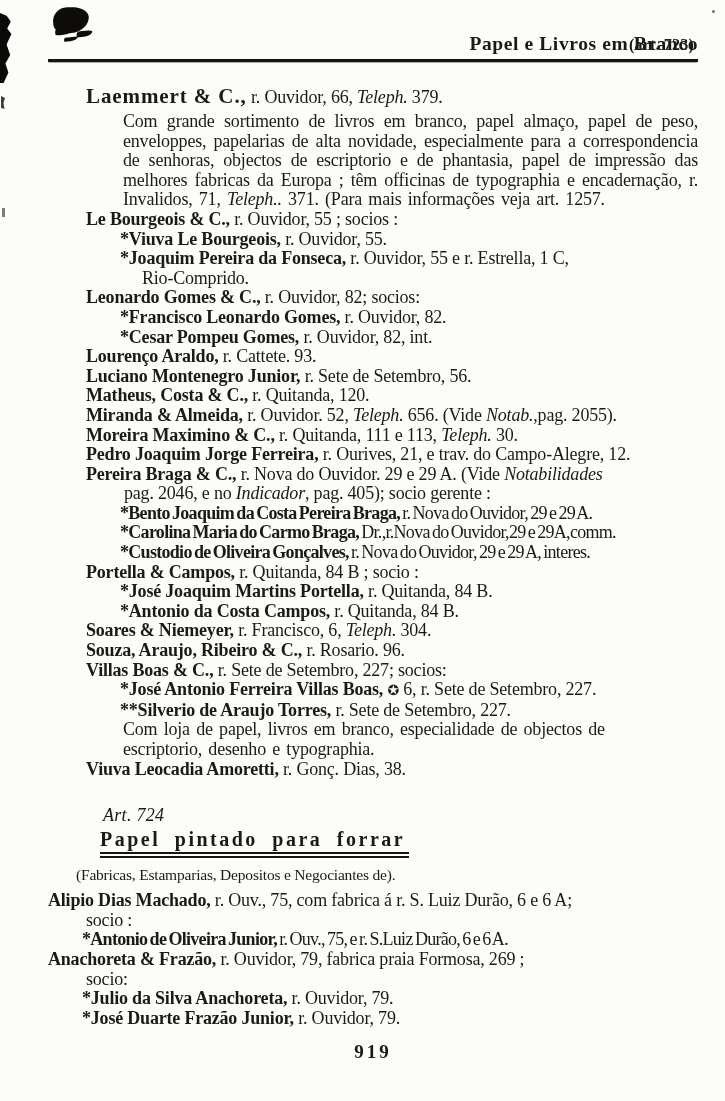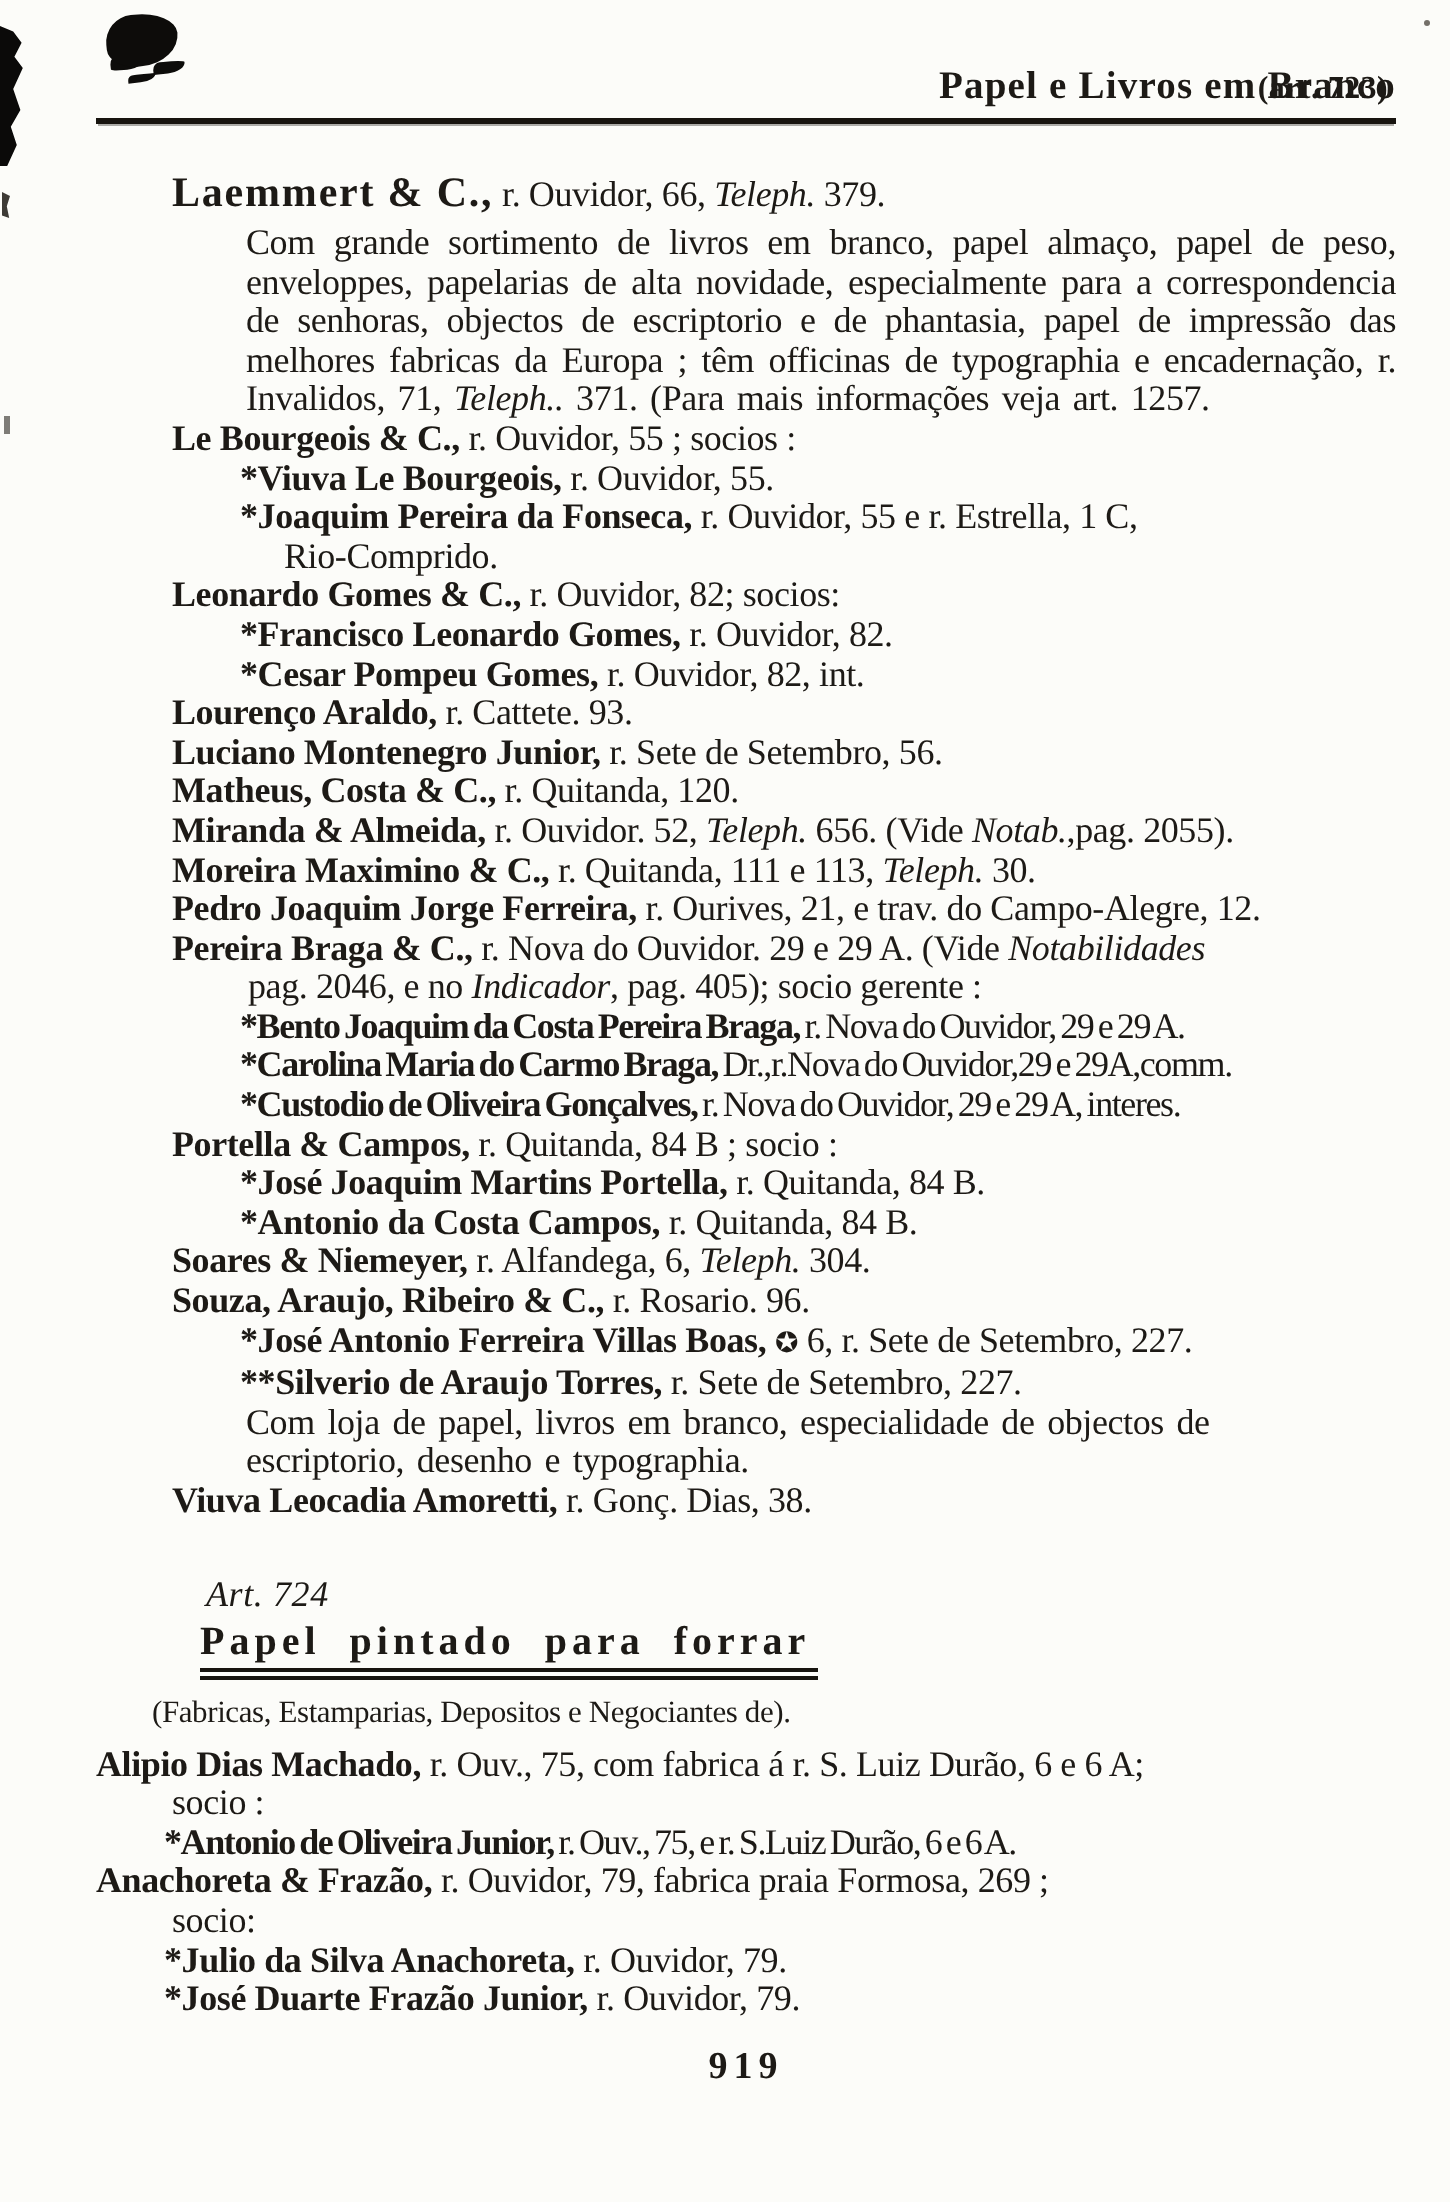--- a/index.html
+++ b/index.html
@@ -86,22 +86,23 @@
         <div class="line main"><span class="b">Miranda &amp; Almeida,</span><span> r. Ouvidor. 52, </span><span class="i">Teleph.</span><span> 656. (Vide </span><span class="i">Notab.</span><span>,pag. 2055).</span></div>
         <div class="line main"><span class="b">Moreira Maximino &amp; C.,</span><span> r. Quitanda, 111 e 113, </span><span class="i">Teleph.</span><span> 30.</span></div>
         <div class="line main"><span class="b">Pedro Joaquim Jorge Ferreira,</span><span> r. Ourives, 21, e trav. do Campo-Alegre, 12.</span></div>
         <div class="line main"><span class="b">Pereira Braga &amp; C.,</span><span> r. Nova do Ouvidor. 29 e 29 A. (Vide </span><span class="i">Notabilidades</span><br><span>pag. 2046, e no </span><span class="i">Indicador</span><span>, pag. 405); socio gerente :</span></div>
         <div class="line sub tight"><span class="b">*Bento Joaquim da Costa Pereira Braga,</span><span> r. Nova do Ouvidor, 29 e 29 A.</span></div>
         <div class="line sub tight"><span class="b">*Carolina Maria do Carmo Braga,</span><span> Dr.,r.Nova do Ouvidor,29 e 29A,comm.</span></div>
         <div class="line sub tight"><span class="b">*Custodio de Oliveira Gonçalves,</span><span> r. Nova do Ouvidor, 29 e 29 A, interes.</span></div>
         <div class="line main"><span class="b">Portella &amp; Campos,</span><span> r. Quitanda, 84 B ; socio :</span></div>
         <div class="line sub"><span class="b">*José Joaquim Martins Portella,</span><span> r. Quitanda, 84 B.</span></div>
         <div class="line sub"><span class="b">*Antonio da Costa Campos,</span><span> r. Quitanda, 84 B.</span></div>
-        <div class="line main"><span class="b">Soares &amp; Niemeyer,</span><span> r. Alfandega, 6, </span><span class="i">Teleph.</span><span> 304.</span></div>
+        <div class="line main"><span class="b">Soares &amp; Niemeyer,</span><span> r. Francisco, 6, </span><span class="i">Teleph.</span><span> 304.</span></div>
         <div class="line main"><span class="b">Souza, Araujo, Ribeiro &amp; C.,</span><span> r. Rosario. 96.</span></div>
+        <div class="line main"><span class="b">Villas Boas &amp; C.,</span><span> r. Sete de Setembro, 227; socios:</span></div>
         <div class="line sub"><span class="b">*José Antonio Ferreira Villas Boas,</span><span> </span><span class="sym">✪</span><span> 6, r. Sete de Setembro, 227.</span></div>
         <div class="line sub"><span class="b">**Silverio de Araujo Torres,</span><span> r. Sete de Setembro, 227.</span></div>
         <div class="line desc"><span>Com loja de papel, livros em branco, especialidade de objectos de</span><br><span>escriptorio, desenho e typographia.</span></div>
         <div class="line main"><span class="b">Viuva Leocadia Amoretti,</span><span> r. Gonç. Dias, 38.</span></div>
       </div>
 
     <div class="sec">
       <div class="art-label">Art. 724</div>
       <div class="sec-heading-wrap">
         <span class="sec-heading">Papel pintado para forrar</span>

